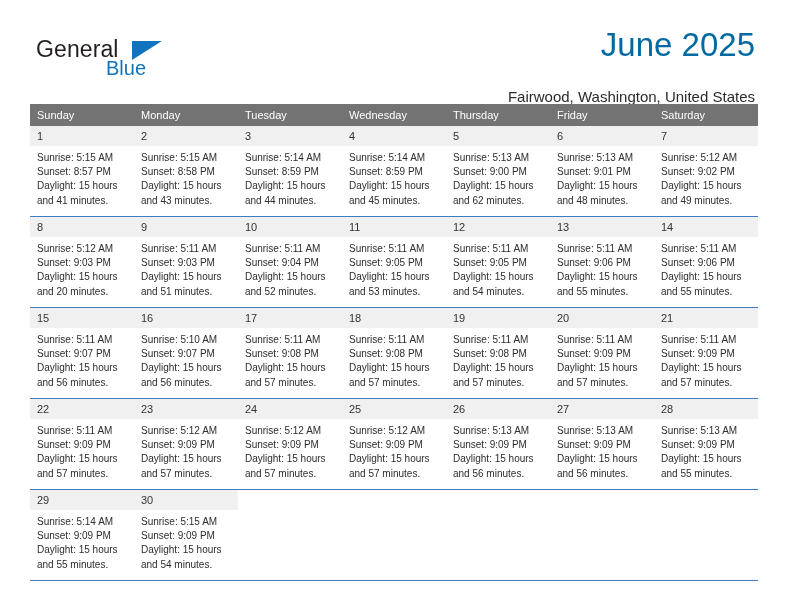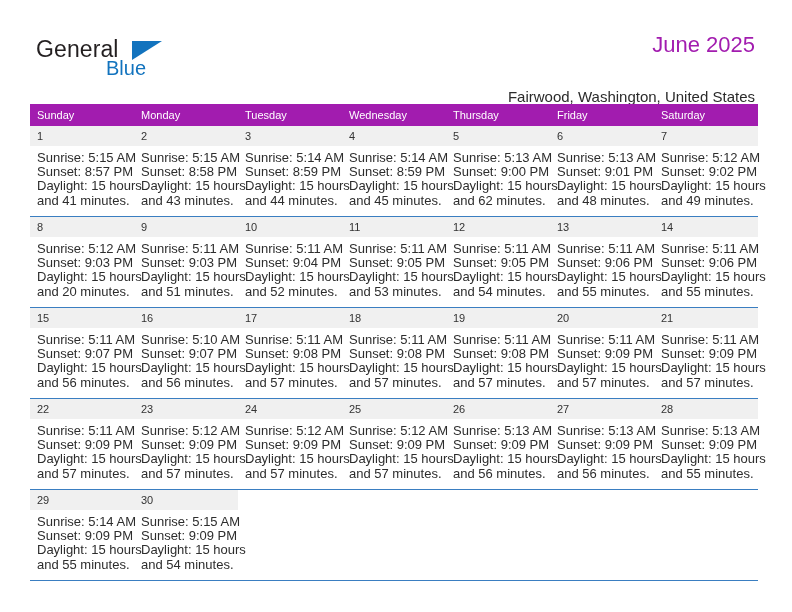--- a/index.html
+++ b/index.html
@@ -63,22 +63,22 @@
     border-bottom: 19px solid transparent;
   }
 
   .title-block {
     position: absolute;
     right: 37px;
     top: 28px;
     text-align: right;
   }
   .month-title {
-    font-size: 22px;
-    color: #a21caf;
+    font-size: 33px;
+    color: #0369a1;
     line-height: 34px;
     font-weight: normal;
     font-family: "Liberation Sans", sans-serif;
     white-space: nowrap;
   }
   .location-title {
     font-size: 15px;
     color: #2b2b2b;
     line-height: 22px;
     margin-top: 24px;
@@ -89,21 +89,21 @@
   
   .calendar {
     position: absolute;
     left: 30px;
     top: 104px;
     width: 728px;
     border-collapse: collapse;
     table-layout: fixed;
   }
   .calendar th {
-    background: #a21caf;
+    background: #737373;
     color: #ffffff;
     font-size: 11px;
     font-weight: normal;
     text-align: left;
     padding: 5px 0 5px 7px;
     height: 12px;
     font-family: "Liberation Sans", sans-serif;
   }
   .calendar td {
     vertical-align: top;
@@ -126,21 +126,21 @@
     line-height: 12px;
   }
   td.empty .daynum {
     background: #ffffff;
   }
   td.empty-row-cell {
     background: #ffffff;
   }
   .detail {
     padding: 5px 6px 0 7px;
-    font-size: 13px;
+    font-size: 10px;
     line-height: 14.2px;
     color: #2d2d2d;
   }
   .detail div {
     white-space: nowrap;
   }
 </style>
 </head>
 <body>
 

